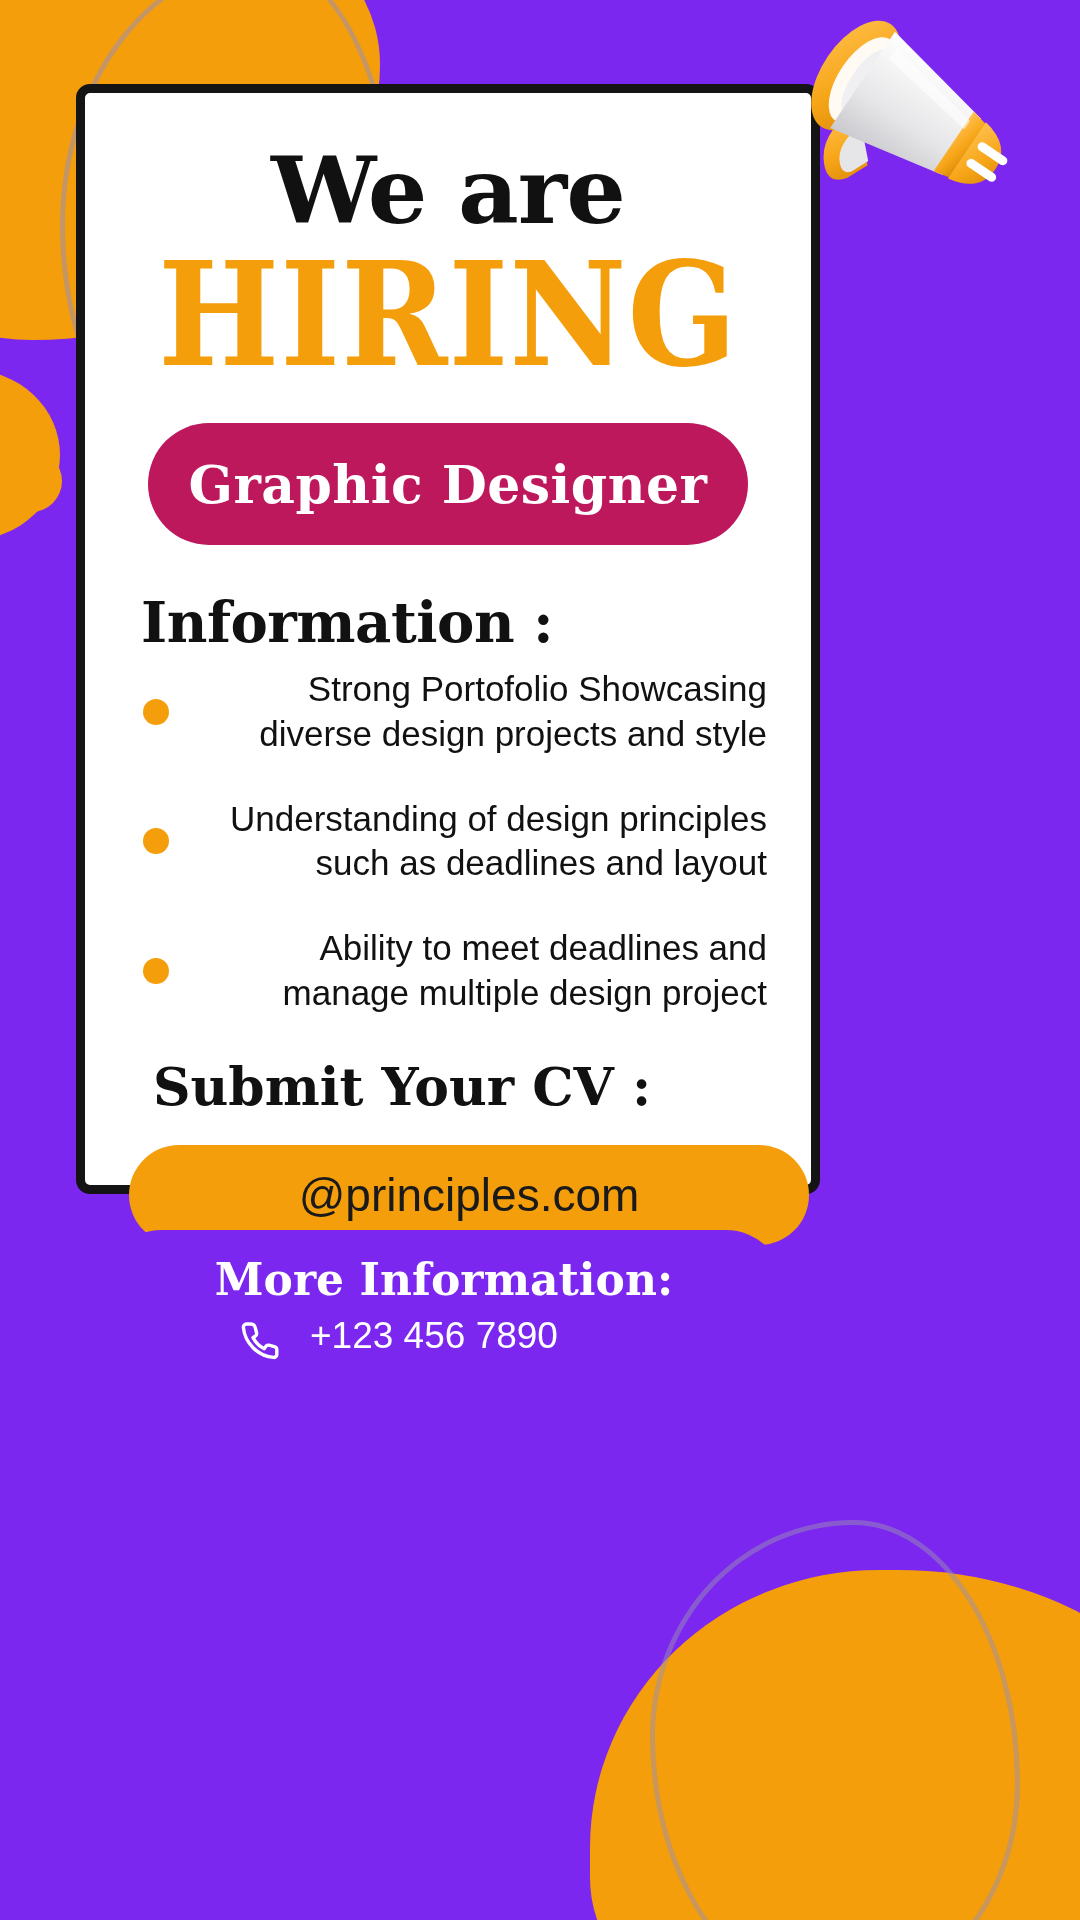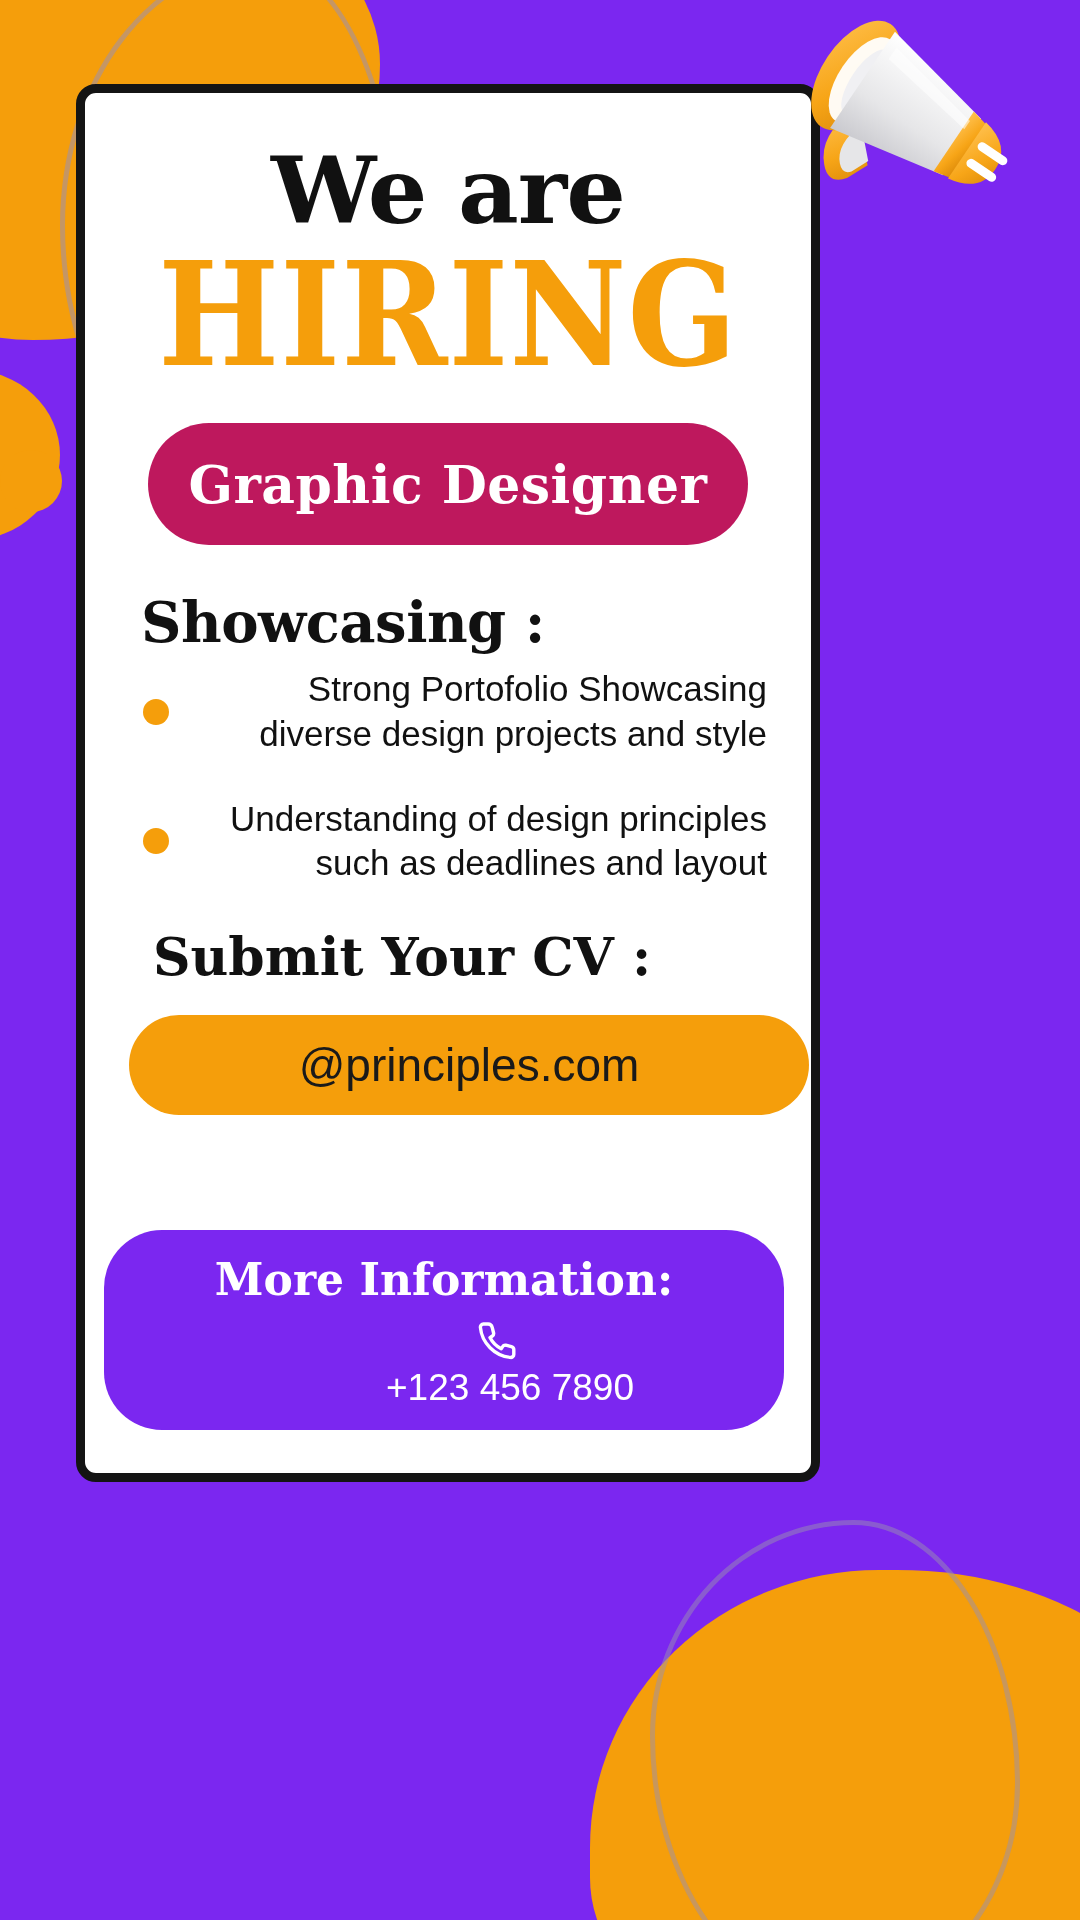--- a/index.html
+++ b/index.html
@@ -84,24 +84,24 @@
     border-radius: 55% 45% 50% 50% / 45% 55% 45% 55%;
     opacity: .5;
   }
 
   
   .card {
     position: absolute;
     left: 76px;
     top: 84px;
     width: 744px;
-    height: 1398px;
+    height: 1110px;
     background: #ffffff;
     border: 9px solid #141414;
-    border-radius: 20px;
+    border-radius: 14px;
     box-sizing: border-box;
     z-index: 3;
   }
 
   .card-inner {
     position: relative;
     width: 100%;
     height: 100%;
     padding: 0 44px;
     box-sizing: border-box;
@@ -230,23 +230,22 @@
   .more-info-title {
     text-align: center;
     font-family: "DejaVu Serif", serif;
     font-weight: bold;
     font-size: 44px;
     color: #ffffff;
     margin: 6px 0 10px 0;
   }
   .contact-row {
     display: flex;
-    align-items: center;
+    align-items: flex-start;
     margin: 4px 0 0 132px;
-    flex-direction: column;
   }
   .contact-row .ic {
     width: 52px;
     height: 52px;
     display: flex;
     align-items: center;
     justify-content: center;
     margin-right: 22px;
   }
   .contact-row .ic svg { display: block; }
@@ -281,30 +280,34 @@
   <div class="card">
     <div class="card-inner">
 
       <h1 class="we-are">We are</h1>
       <h1 class="hiring">HIRING</h1>
 
       <div class="role-pill">
         <span>Graphic Designer</span>
       </div>
 
-      <div class="section-title">Showcasing :</div>
+      <div class="section-title">Information :</div>
 
       <ul class="req-list">
         <li class="req-item">
           <span class="bullet"></span>
           <span class="req-text">Strong Portofolio Showcasing diverse design projects and style</span>
         </li>
         <li class="req-item">
           <span class="bullet"></span>
           <span class="req-text">Understanding of design principles such as deadlines and layout</span>
+        </li>
+        <li class="req-item">
+          <span class="bullet"></span>
+          <span class="req-text">Ability to meet deadlines and manage multiple design project</span>
         </li>
       </ul>
 
       <div class="submit-title">Submit Your CV :</div>
 
       <div class="email-pill">
         <span>@principles.com</span>
       </div>
 
     </div>

